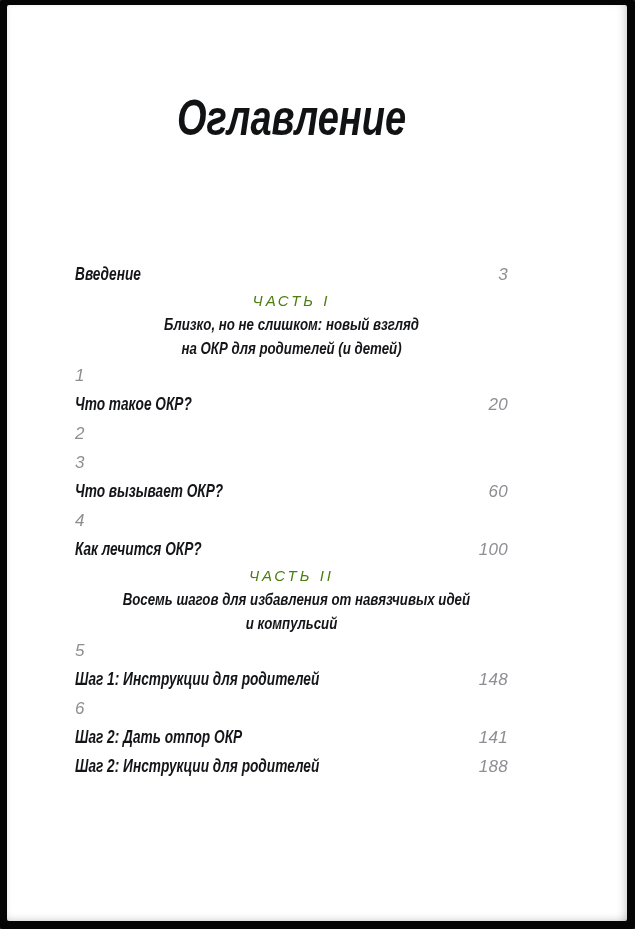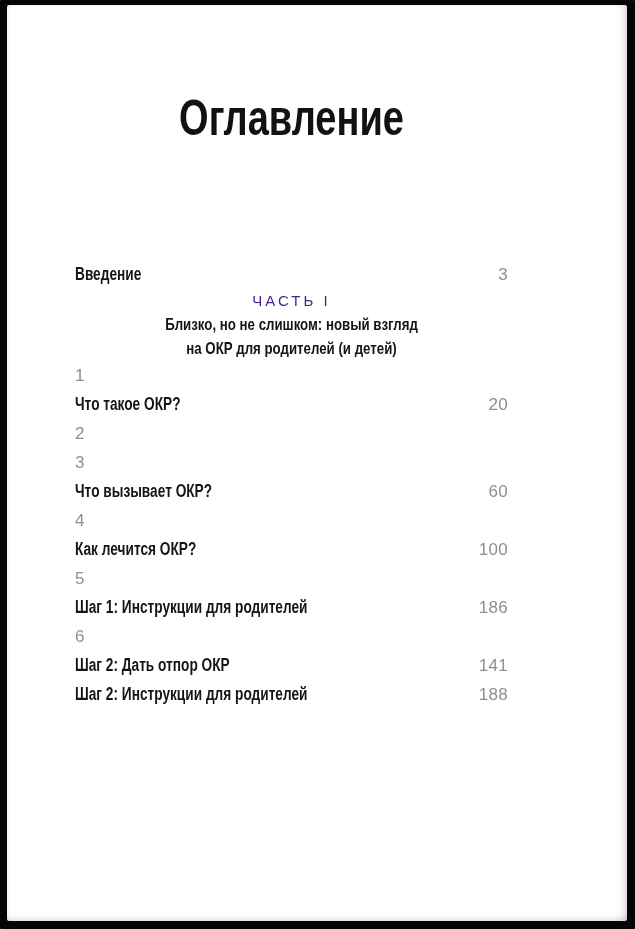--- a/index.html
+++ b/index.html
@@ -22,20 +22,21 @@
     top: 5px;
     left: 7px;
     right: 8px;
     bottom: 8px;
     background: #ffffff;
     border-radius: 2px;
     box-shadow:
       inset -7px 0 10px -5px rgba(0,0,0,0.18),
       inset 0 -6px 9px -5px rgba(0,0,0,0.15),
       inset 3px 0 6px -4px rgba(0,0,0,0.10);
+    font-style: italic;
   }
   .content {
     position: absolute;
     top: 0;
     left: 68px;
     width: 433px;
     height: 100%;
   }
   .doc-title {
     margin: 86px 0 0 0;
@@ -79,21 +80,21 @@
     font-size: 17px;
     color: #8e8e93;
   }
   .part {
     text-align: center;
   }
   .part .kicker {
     font-size: 15px;
     line-height: 24px;
     height: 24px;
-    color: #4c1d95;
+    color: #4d7c0f;
     letter-spacing: 3px;
     font-weight: normal;
   }
   .part .part-line {
     font-size: 17px;
     line-height: 24px;
     height: 24px;
     font-weight: bold;
     color: #141518;
     white-space: nowrap;
@@ -127,24 +128,29 @@
           <div class="row chap-num">3</div>
           <div class="row entry">
             <span class="label">Что вызывает ОКР?</span>
             <span class="page-num">60</span>
           </div>
           <div class="row chap-num">4</div>
           <div class="row entry">
             <span class="label">Как лечится ОКР?</span>
             <span class="page-num">100</span>
           </div>
+          <div class="part">
+            <div class="kicker">ЧАСТЬ II</div>
+            <div class="part-line">Восемь шагов для избавления от навязчивых идей</div>
+            <div class="part-line">и компульсий</div>
+          </div>
           <div class="row chap-num">5</div>
           <div class="row entry">
             <span class="label">Шаг 1: Инструкции для родителей</span>
-            <span class="page-num">186</span>
+            <span class="page-num">148</span>
           </div>
           <div class="row chap-num">6</div>
           <div class="row entry">
             <span class="label">Шаг 2: Дать отпор ОКР</span>
             <span class="page-num">141</span>
           </div>
           <div class="row entry">
             <span class="label">Шаг 2: Инструкции для родителей</span>
             <span class="page-num">188</span>
           </div>

